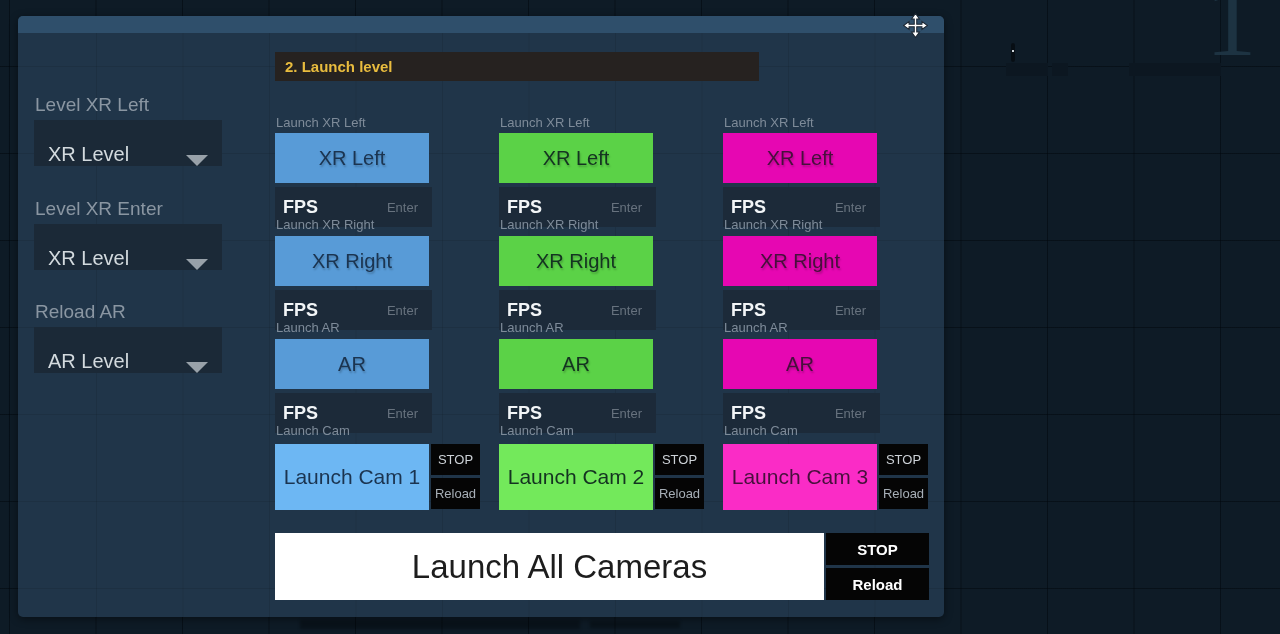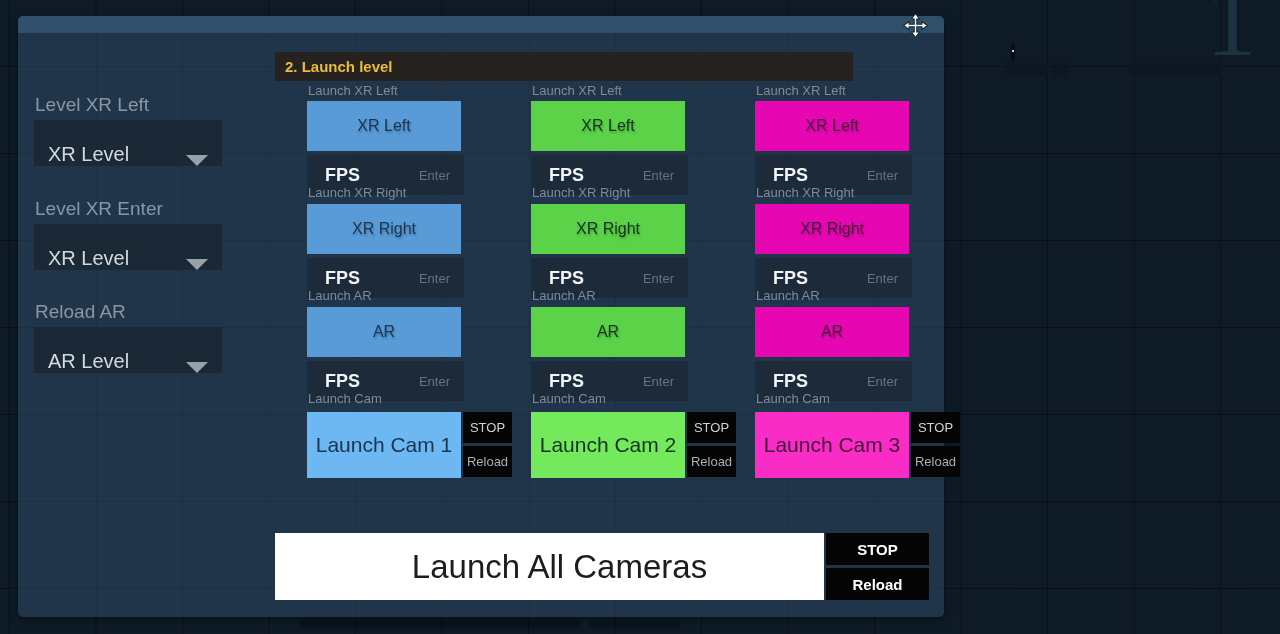--- a/index.html
+++ b/index.html
@@ -52,53 +52,53 @@
     position:absolute; left:0; top:0; width:100%; height:17px;
     background:#2f4f6b; border-radius:5px 5px 0 0;
   }
 
   .sec-header {
     position:absolute; height:29px; background:#262220;
     color:#e9bc3e; font-size:15px; font-weight:bold;
     line-height:29px; padding-left:10px; top:36px;
   }
   .sec-header.h-choose { left:16px; width:187px; }
-  .sec-header.h-launch { left:257px; width:578px; }
+  .sec-header.h-launch { left:257px; width:484px; }
 
   
   .field-label { position:absolute; left:17px; color:#8a96a2; font-size:19px; height:16px; line-height:16px; }
   .dropdown {
     position:absolute; left:16px; width:188px; height:46px;
     background:#1b2937; display:flex; align-items:flex-end;
     padding:0 14px; cursor:pointer;
   }
   .dd-value { color:#d3dade; font-size:20px; flex:1; }
   .dd-chevron { width:0; height:0; border-left:11px solid transparent;
     border-right:11px solid transparent; border-top:11px solid #98a1a9; }
 
   
-  .launch-col { position:absolute; top:68px; width:205px; height:410px;margin-left:32px; }
+  .launch-col { position:absolute; top:100px; width:205px; height:410px; }
   .launch-col.c0 { left:257px; } .launch-col.c1 { left:481px; } .launch-col.c2 { left:705px; }
 
   .cell-label { position:absolute; left:1px; color:#7e8b99; font-size:13px; height:14px; line-height:14px; }
   .lr0 { top:0; } .lr1 { top:102px; } .lr2 { top:205px; } .lr3 { top:308px; }
 
   .xr-btn {
     position:absolute; left:0; width:154px; height:50px;
     background:var(--accent); color:var(--btn-text);
     display:flex; align-items:center; justify-content:center;
-    font-size:16px; cursor:pointer;
+    font-size:20px; cursor:pointer;
     text-shadow:1px 2px 2px rgba(0,0,0,0.22);
   }
   .br0 { top:17px; } .br1 { top:120px; } .br2 { top:223px; }
 
   .fps-row {
     position:absolute; left:0; width:157px; height:40px;
     background:#1c2a39; display:flex; align-items:center;
-    padding:0 14px 0 18px;
+    padding:0 14px 0 8px;
   }
   .fr0 { top:71px; } .fr1 { top:174px; } .fr2 { top:277px; }
   .fps-label { color:#f2f5f7; font-size:18px; font-weight:bold; }
   .fps-input {
     flex:1; min-width:0; background:transparent; border:none; outline:none;
     color:#cdd4da; font-size:13px; text-align:right;
     font-family:"Liberation Sans","DejaVu Sans",sans-serif;
   }
   .fps-input::placeholder { color:#67727e; opacity:1; }
 

